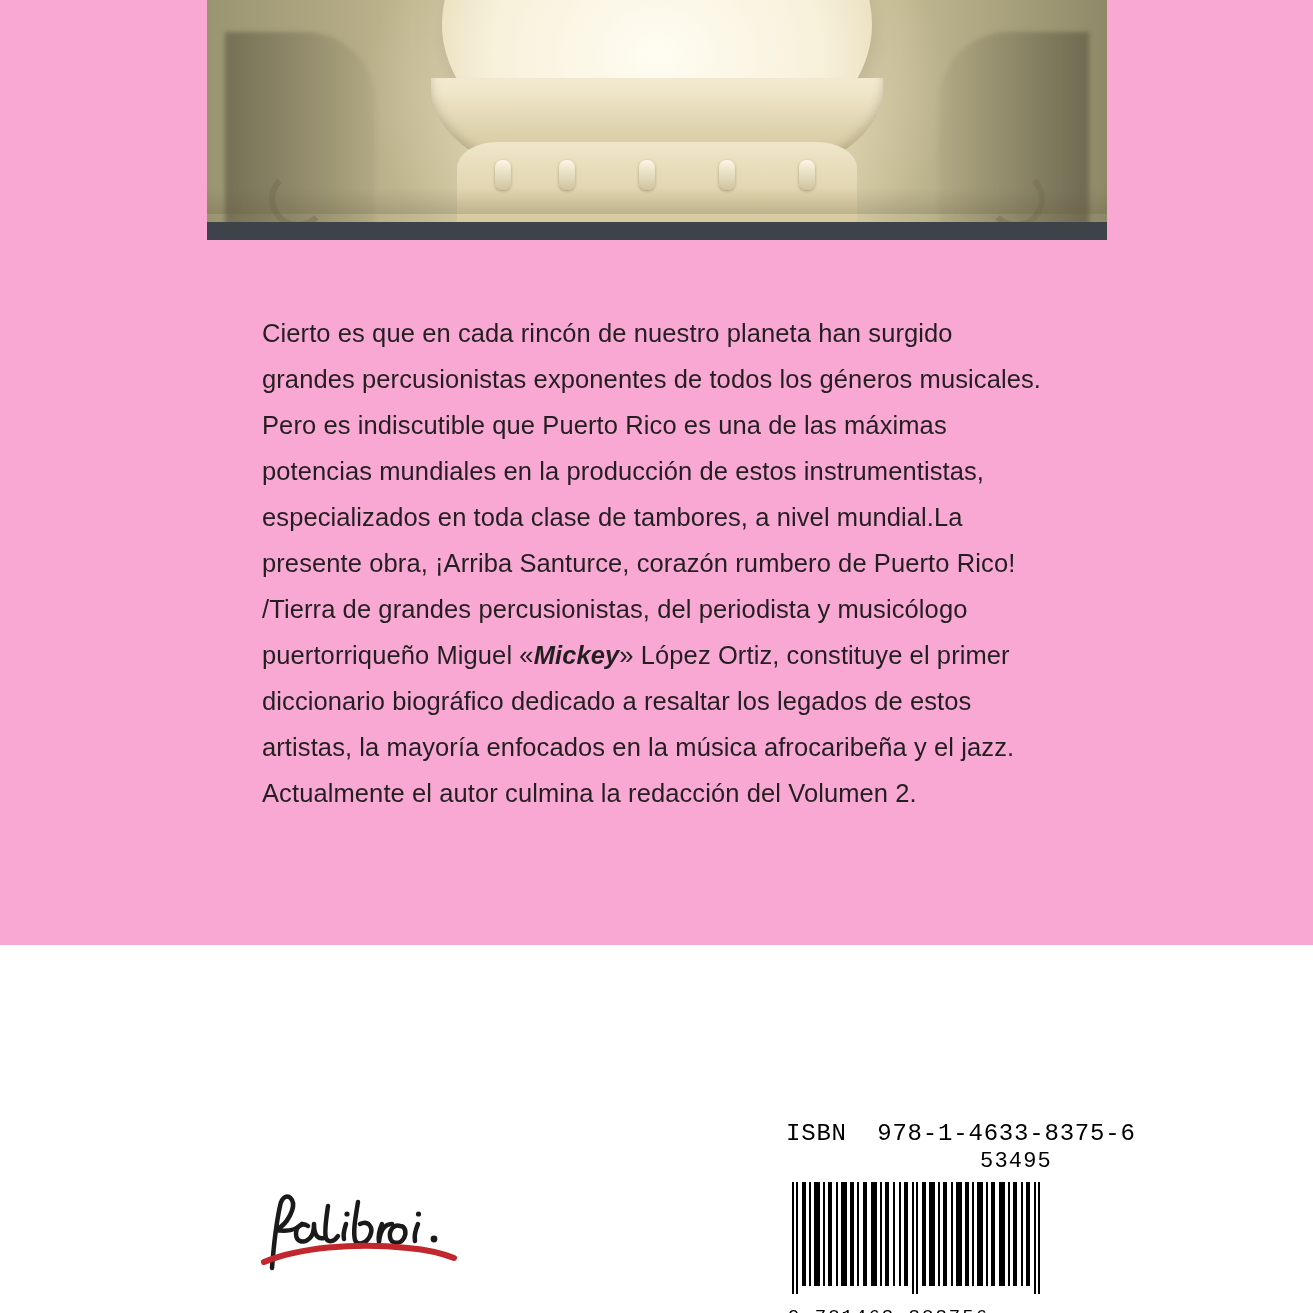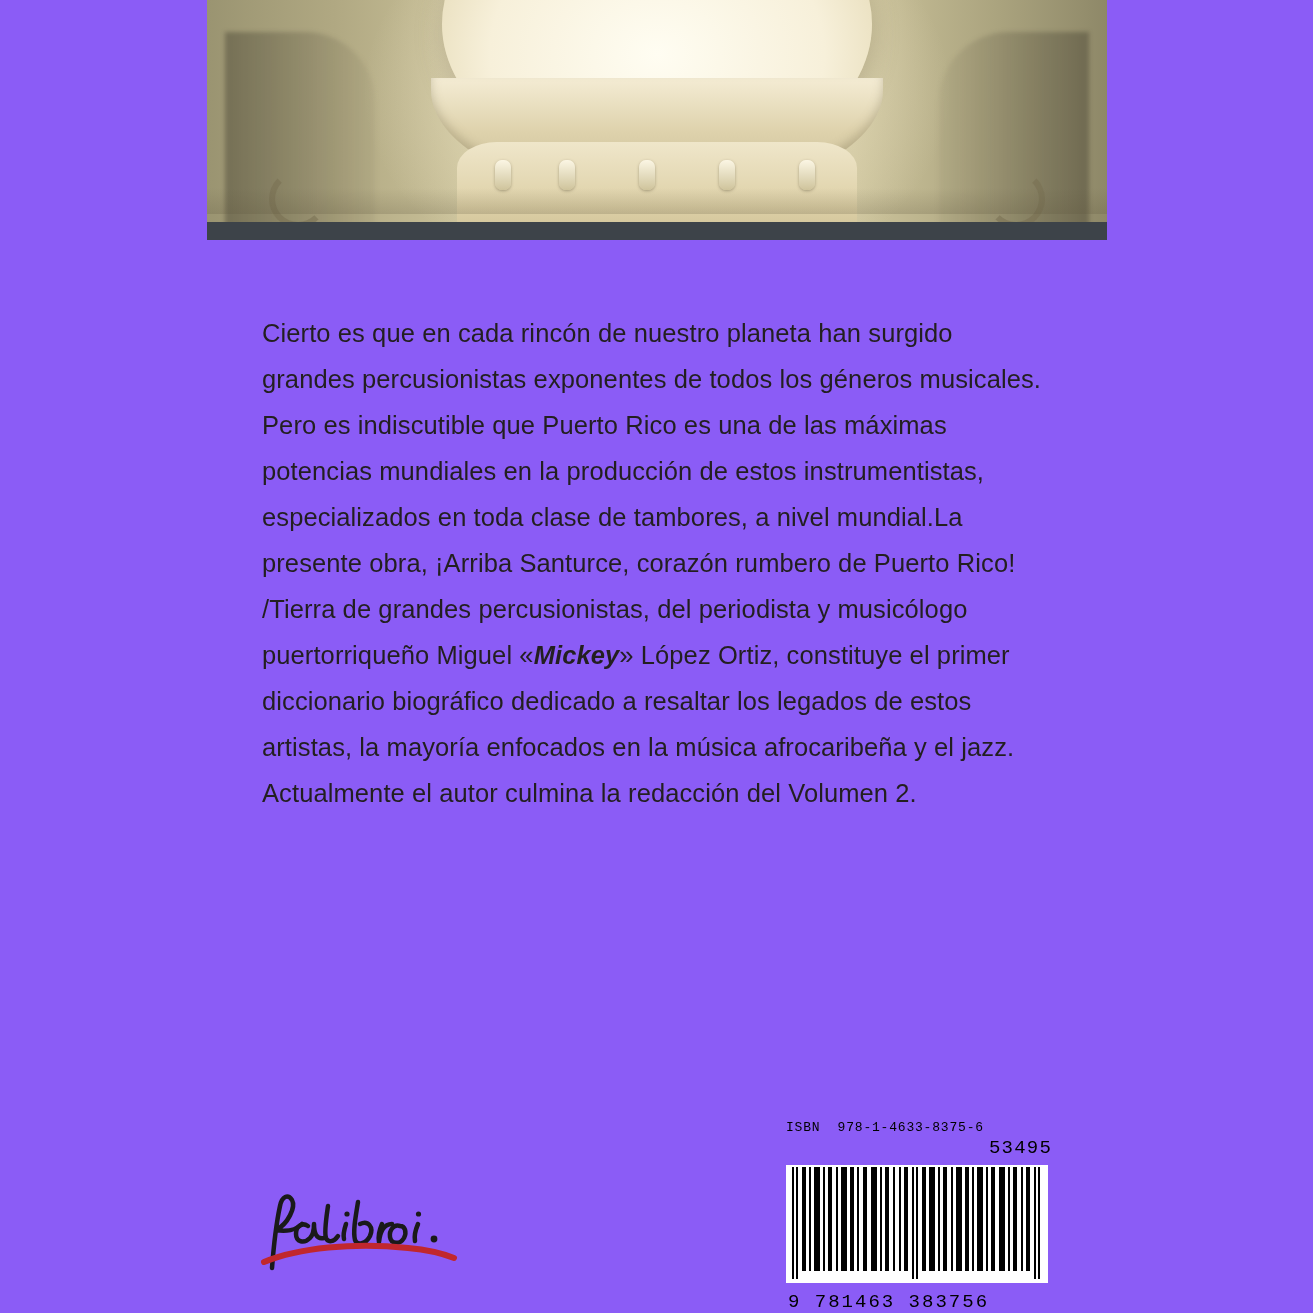--- a/index.html
+++ b/index.html
@@ -12,22 +12,22 @@
     height: 1313px;
     position: relative;
     font-family: "Liberation Sans", sans-serif;
     overflow: hidden;
   }
 
   #page {
     position: absolute;
     left: 0; top: 0;
     width: 1313px;
-    height: 1313px;
-    background: #8b5cf6;
+    height: 945px;
+    background: #f9a8d4;
   }
 
   
   .cover-photo {
     position: absolute;
     left: 207px;
     top: -8px;
     width: 900px;
     height: 248px;
     overflow: hidden;
@@ -137,26 +137,26 @@
   
   .isbn-block {
     position: absolute;
     left: 786px;
     top: 1120px;
     width: 270px;
     font-family: "Liberation Mono", monospace;
     color: #000;
   }
   .isbn-text {
-    font-size: 13px;
+    font-size: 24px;
     letter-spacing: .8px;
     white-space: nowrap;
   }
   .isbn-sub {
-    font-size: 19px;
+    font-size: 22px;
     letter-spacing: 1.2px;
     text-align: right;
     margin-top: 2px;
     padding-right: 4px;
   }
   .barcode {
     margin-top: 6px;
     width: 262px;
     height: 118px;
     display: block;

